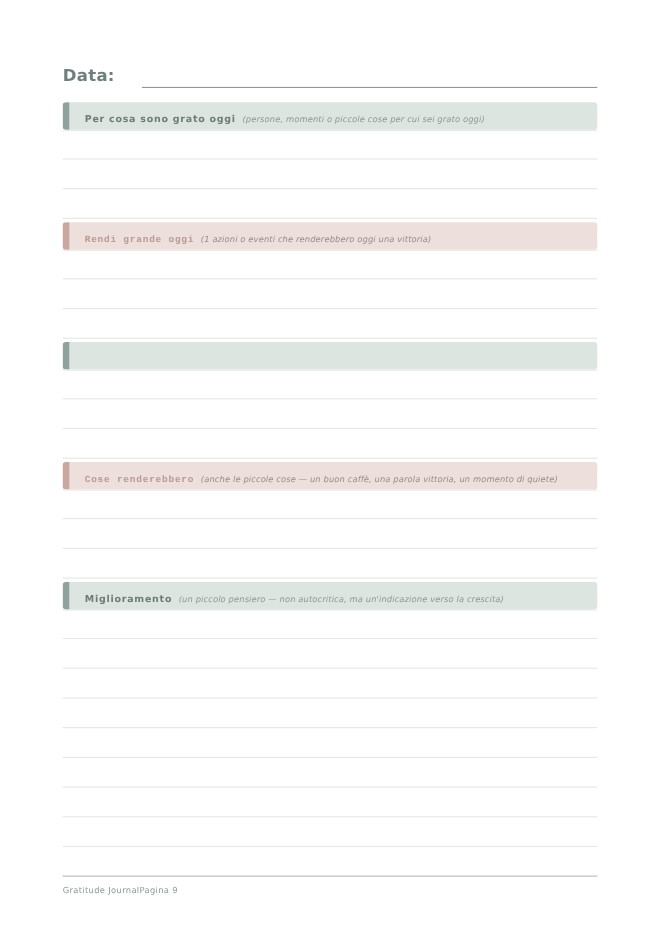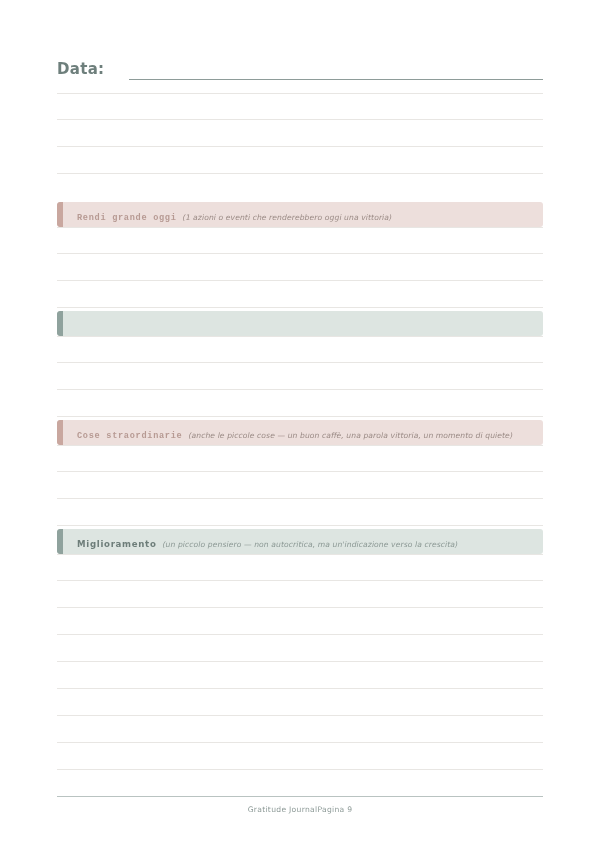--- a/index.html
+++ b/index.html
@@ -112,41 +112,45 @@
 
   
   .footer {
     position: absolute;
     left: 57px;
     top: 796px;
     width: 486px;
     border-top: 1px solid #b9c3c1;
     padding-top: 8px;
     display: flex;
-    justify-content: center;
+    justify-content: flex-start;
     align-items: center;
   }
   .footer-text {
     font-size: 7.6px;
     color: #8d9a97;
     letter-spacing: 0.3px;
   }
 </style>
 </head>
 <body>
 
 <div class="page">
 
   <div class="date-row">
     <span class="date-label">Data:</span>
     <span class="date-line"></span>
   </div>
 
   <div id="sections-host">
       <div class="section theme-green" style="top: 93px;">
+        <div class="sec-header">
+          <div class="sec-accent"></div>
+          <div class="sec-text"><span class="sec-title">Per cosa sono grato oggi</span><span class="sec-hint">(persone, momenti o piccole cose per cui sei grato oggi)</span></div>
+        </div>
         <div class="sec-lines">
           <div class="write-line"></div>
           <div class="write-line"></div>
           <div class="write-line"></div>
         </div>
       </div>
       <div class="section theme-rose" style="top: 202px;">
         <div class="sec-header">
           <div class="sec-accent"></div>
           <div class="sec-text"><span class="sec-title">Rendi grande oggi</span><span class="sec-hint">(1 azioni o eventi che renderebbero oggi una vittoria)</span></div>
@@ -163,21 +167,21 @@
         </div>
         <div class="sec-lines">
           <div class="write-line"></div>
           <div class="write-line"></div>
           <div class="write-line"></div>
         </div>
       </div>
       <div class="section theme-rose" style="top: 420px;">
         <div class="sec-header">
           <div class="sec-accent"></div>
-          <div class="sec-text"><span class="sec-title">Cose straordinarie</span><span class="sec-hint">(anche le piccole cose — un buon caffè, una parola vittoria, un momento di quiete)</span></div>
+          <div class="sec-text"><span class="sec-title">Cose renderebbero</span><span class="sec-hint">(anche le piccole cose — un buon caffè, una parola vittoria, un momento di quiete)</span></div>
         </div>
         <div class="sec-lines">
           <div class="write-line"></div>
           <div class="write-line"></div>
           <div class="write-line"></div>
         </div>
       </div>
       <div class="section theme-green" style="top: 529px;">
         <div class="sec-header">
           <div class="sec-accent"></div>

